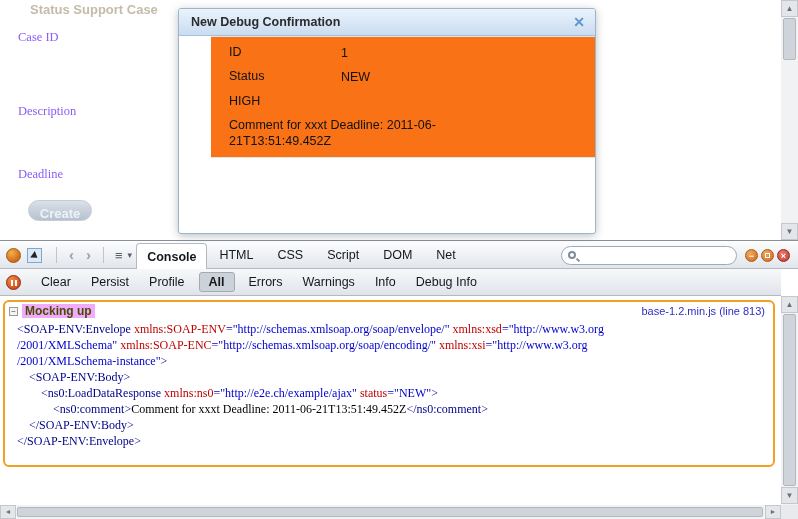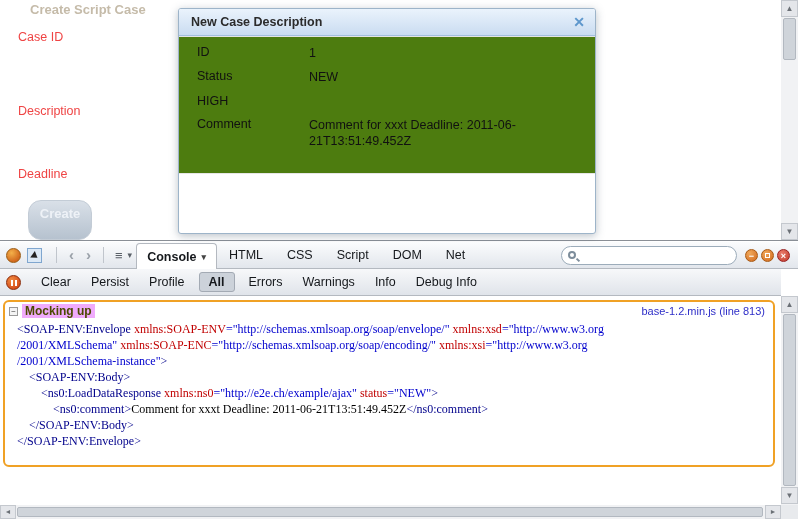--- a/index.html
+++ b/index.html
@@ -2,37 +2,37 @@
 <html><head>
 <meta charset="utf-8">
 <style>
   * { margin:0; padding:0; box-sizing:border-box; }
   html,body { width:798px; height:519px; overflow:hidden; font-family:"Liberation Sans", sans-serif; background:#fff; }
   #stage { position:relative; width:798px; height:519px; background:#fff; }
 
   
   .page-area { position:absolute; left:0; top:0; width:798px; height:241px; background:#fff; border-bottom:1px solid #8a8f96; }
   .form-title { position:absolute; left:30px; top:2px; font-size:13px; font-weight:bold; color:#c5bba9; }
-  .form-label { position:absolute; left:18px; font-size:12.5px; color:#ef4444; }
+  .form-label { position:absolute; left:18px; font-size:12.5px; color:#8b5cf6;font-family:Liberation Serif, serif; }
   .lbl-caseid { top:30px; }
   .lbl-desc   { top:104px; }
   .lbl-deadline { top:167px; }
-  .create-btn { position:absolute; left:28px; top:200px; width:64px; height:40px; border-radius:13px;
+  .create-btn { position:absolute; left:28px; top:200px; width:64px; height:21px; border-radius:13px;
     background:linear-gradient(#d9e0e8,#b6c2cf); color:#eef2f7; font-weight:bold; font-size:13px;
     text-align:center; line-height:25px; border:1px solid #c3ccd6; }
 
   
   .dialog { position:absolute; left:178px; top:8px; width:418px; height:226px; background:#fff;
     border:1px solid #9db4c9; box-shadow:0 2px 8px rgba(60,80,100,.35); border-radius:3px; overflow:hidden; }
   .dialog-header { height:27px; background:linear-gradient(#eaf3fc,#cadcf1); border-bottom:1px solid #a3c0dd;
     display:flex; align-items:center; justify-content:space-between; padding:0 10px 0 12px; }
   .dialog-title { font-size:12.5px; font-weight:bold; color:#2b2b2b; }
   .dialog-close { font-size:14px; font-weight:bold; color:#5e97cc; cursor:pointer; }
   .dialog-msg { padding:12px 18px 10px 18px; width:200px; font-size:13px; font-weight:bold; color:#111; line-height:17px; background:#fff; }
-  .dialog-rows { background:#4d7c0f; border-top:1px solid #e4e4e4; border-bottom:1px solid #e6e6e6; padding:4px 0 20px 0; }
+  .dialog-rows { background:#f97316; border-top:1px solid #e4e4e4; border-bottom:1px solid #e6e6e6; padding:4px 0 4px 0;margin-left:32px; }
   .drow { display:flex; padding:4px 0 4px 18px; font-size:12.5px; color:#111; }
   .dlabel { width:112px; flex:0 0 112px; }
   .dvalue { width:256px; line-height:16px; }
 
   
   .vscroll { position:absolute; width:17px; background:#f1f2f4; }
   .pg-scroll { right:0; top:0; height:240px; }
   .sb-btn { position:absolute; left:0; width:17px; height:17px; background:#e4e6ea; border:1px solid #c4c8ce;
     color:#6b7076; font-size:8px; text-align:center; line-height:15px; }
   .sb-thumb { position:absolute; left:2px; width:13px; background:#cfd4da; border:1px solid #b2b8c0; border-radius:2px; }
@@ -45,21 +45,21 @@
     background:linear-gradient(#f7f8fa,#e0e4ea); border-bottom:1px solid #b4b9c0; display:flex; align-items:center; padding:0 6px; }
 
   .bug-icon { width:15px; height:15px; border-radius:50%; background:radial-gradient(circle at 35% 30%, #f4b14a, #d2691e 70%); border:1px solid #9a5a10; margin:0 6px 0 2px; }
   .inspect-icon { width:15px; height:15px; border:1px solid #7fa6cf; background:#dce9f6; margin-right:8px; position:relative; }
   .inspect-icon::after { content:""; position:absolute; left:4px; top:3px; border-left:6px solid #222; border-top:4px solid transparent; border-bottom:4px solid transparent; transform:rotate(35deg); }
   .tb-sep { width:1px; height:16px; background:#c0c5cc; margin:0 6px; }
   .nav-arrow { color:#9aa1a9; font-size:15px; font-weight:bold; padding:0 6px; line-height:22px; }
   .menu-icon { color:#5a6068; font-size:13px; padding:0 5px; }
   .mini-caret { color:#5a6068; font-size:9px; padding:0 4px 0 0; }
 
-  .tab { font-size:12.5px; color:#15181c; padding:0 12px; line-height:26px; }
+  .tab { font-size:12.5px; color:#15181c; padding:0 12px; line-height:26px;flex-direction:column; }
   .tab-active { align-self:flex-end; height:26px; margin-bottom:-1px; background:#fff; border:1px solid #b4b9c0; border-bottom:none;
     border-radius:4px 4px 0 0; font-weight:bold; display:flex; align-items:center; gap:5px; padding:0 10px; }
   .tab-active .caret { font-size:9px; color:#444; }
 
   .search-wrap { margin-left:auto; display:flex; align-items:center; }
   .search-box { width:176px; height:19px; border:1px solid #9cacba; border-radius:10px; background:#fff;
     display:flex; align-items:center; padding:0 6px; }
   .mag-icon { width:8px; height:8px; border:2px solid #7d8d9b; border-radius:50%; position:relative; margin-right:4px; }
   .mag-icon::after { content:""; position:absolute; left:6px; top:6px; width:4px; height:2px; background:#7d8d9b; transform:rotate(45deg); }
   .search-input { border:none; outline:none; flex:1; font-size:11px; background:transparent; }
@@ -100,45 +100,44 @@
   .hs-left { left:0; } .hs-right { right:0; }
   .hs-thumb { position:absolute; left:17px; top:2px; width:746px; height:10px; background:#cfd4da; border:1px solid #b2b8c0; border-radius:2px; }
   .sb-corner { position:absolute; right:0; top:505px; width:17px; height:14px; background:#e8eaed; }
 </style>
 </head>
 <body>
 
 <div id="stage">
 
   <div class="page-area">
-    <div class="form-title">Create Script Case</div>
+    <div class="form-title">Status Support Case</div>
     <div class="form-label lbl-caseid">Case ID</div>
     <div class="form-label lbl-desc">Description</div>
     <div class="form-label lbl-deadline">Deadline</div>
     <div class="create-btn">Create</div>
 
     <div class="dialog">
       <div class="dialog-header">
-        <span class="dialog-title">New Case Description</span>
+        <span class="dialog-title">New Debug Confirmation</span>
         <span class="dialog-close">✕</span>
       </div>
       <div class="dialog-rows">
         <div class="drow">
           <span class="dlabel">ID</span>
           <span class="dvalue">1</span>
         </div>
         <div class="drow">
           <span class="dlabel">Status</span>
           <span class="dvalue">NEW</span>
         </div>
         <div class="drow">
           <span class="dvalue">HIGH</span>
         </div>
         <div class="drow">
-          <span class="dlabel">Comment</span>
           <span class="dvalue">Comment for xxxt Deadline: 2011-06-21T13:51:49.452Z</span>
         </div>
       </div>
     </div>
 
     <div class="vscroll pg-scroll">
       <div class="sb-btn pg-up">▲</div>
       <div class="sb-thumb pg-thumb"></div>
       <div class="sb-btn pg-down">▼</div>
     </div>

